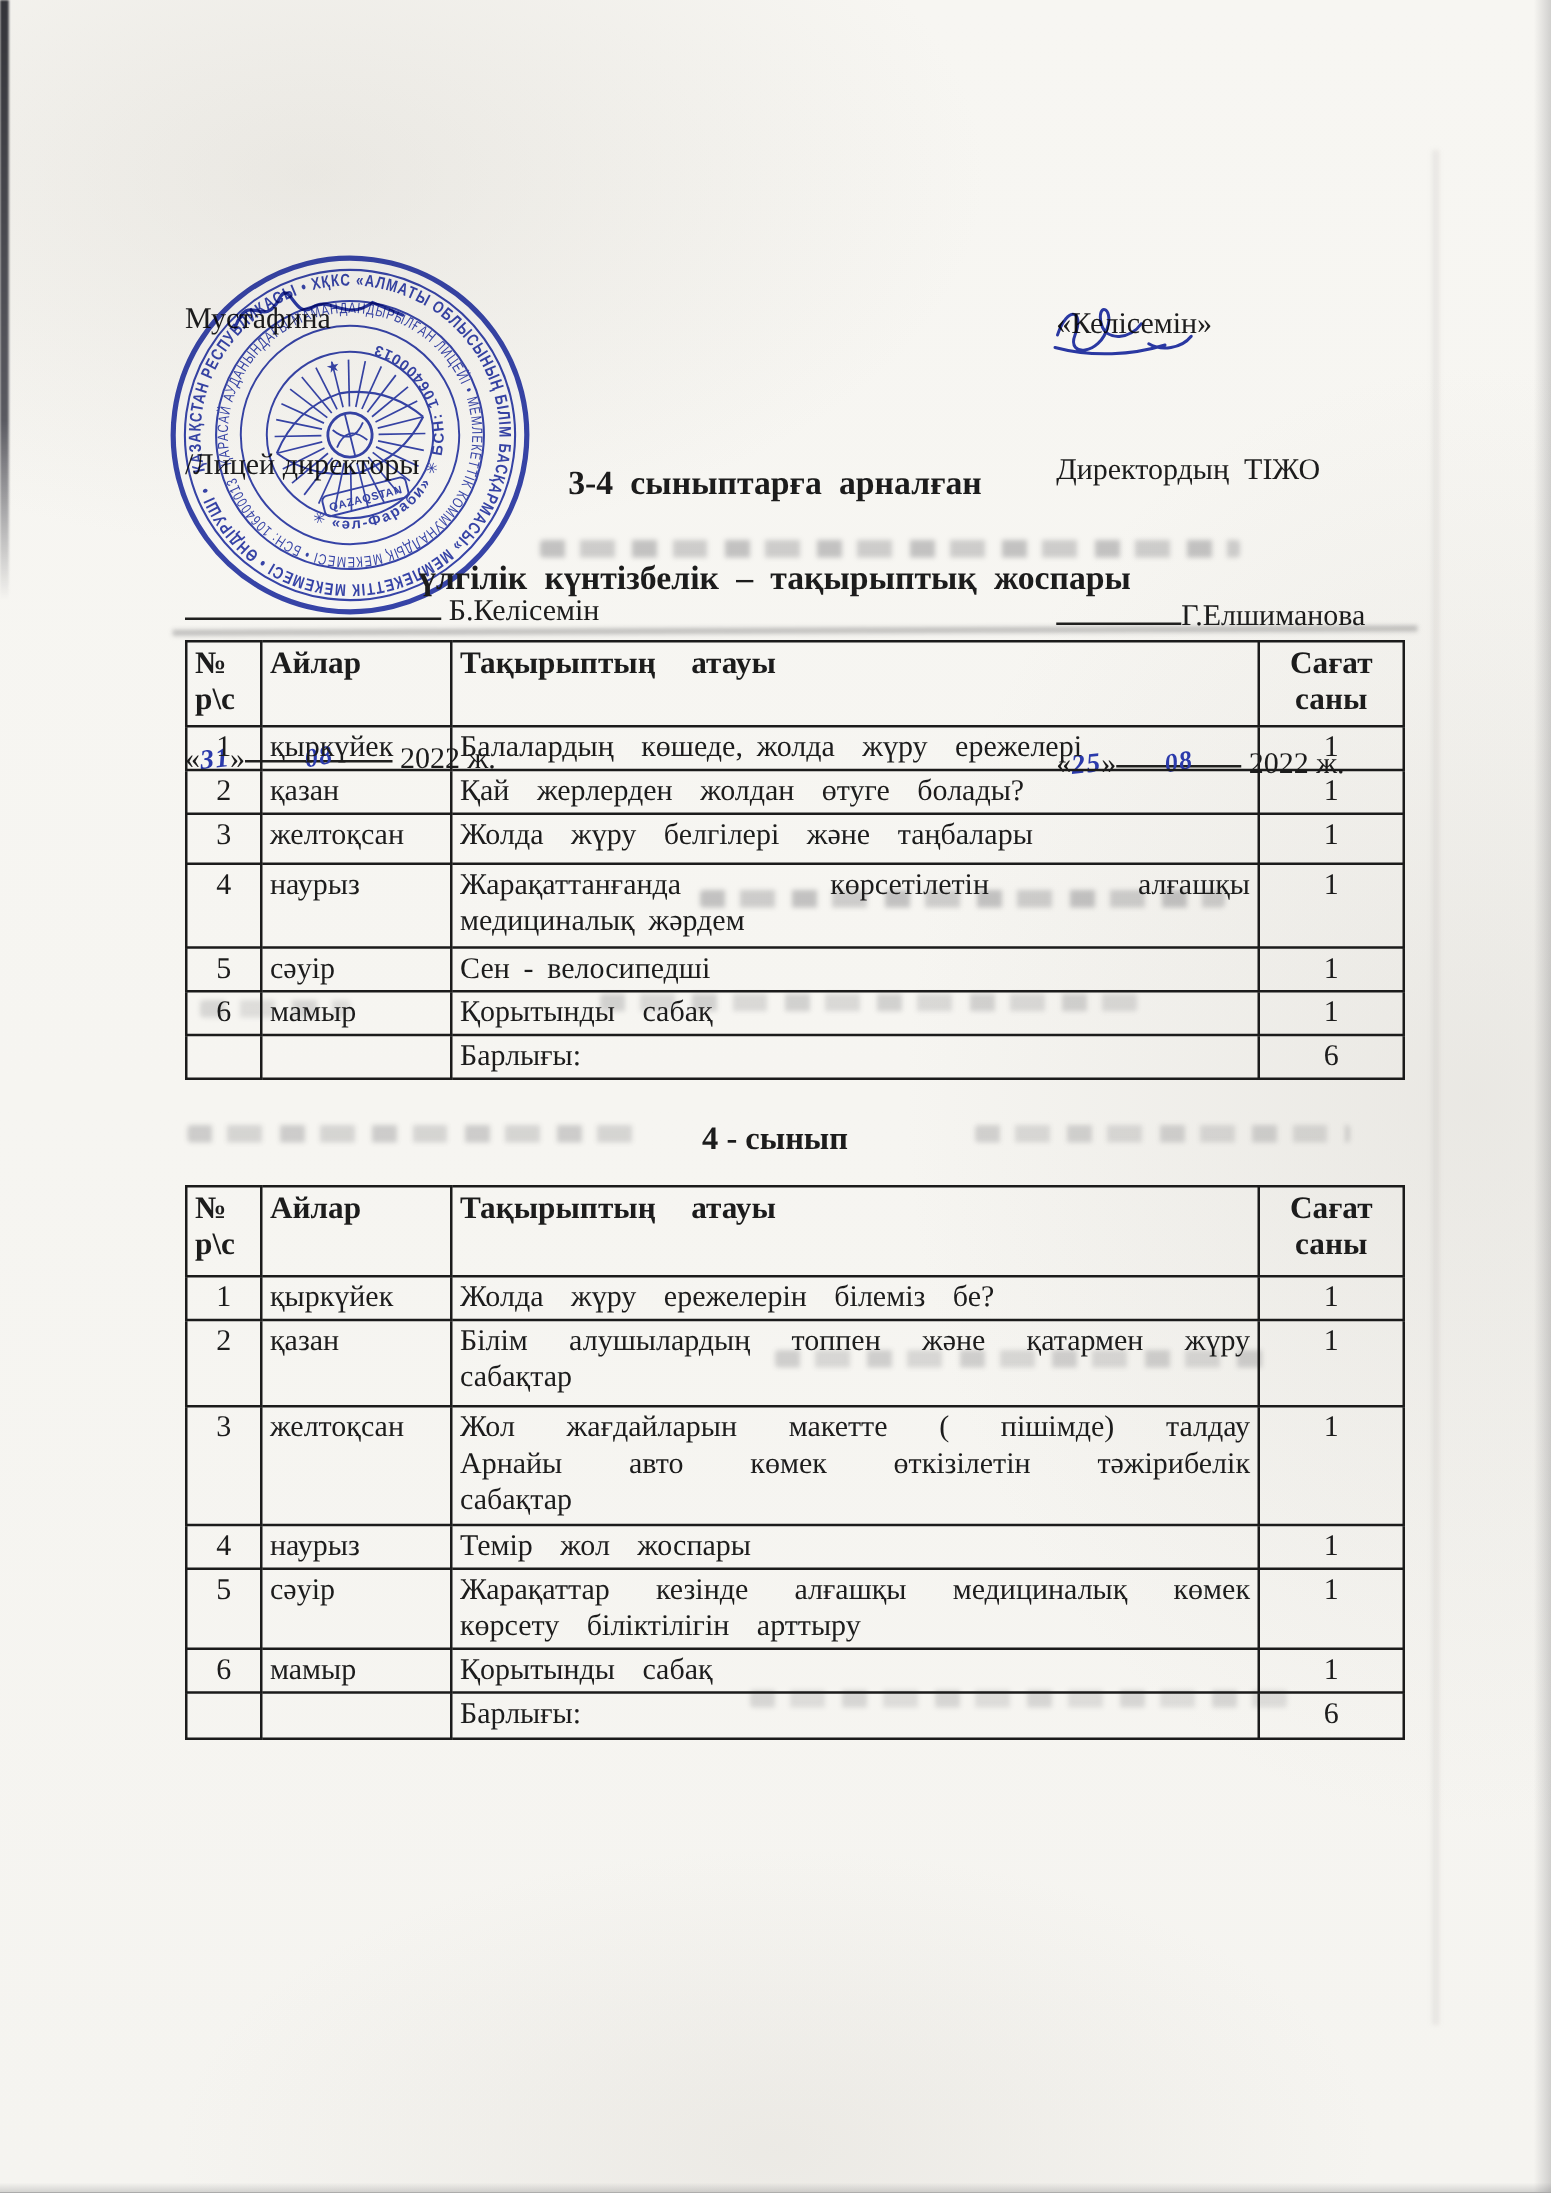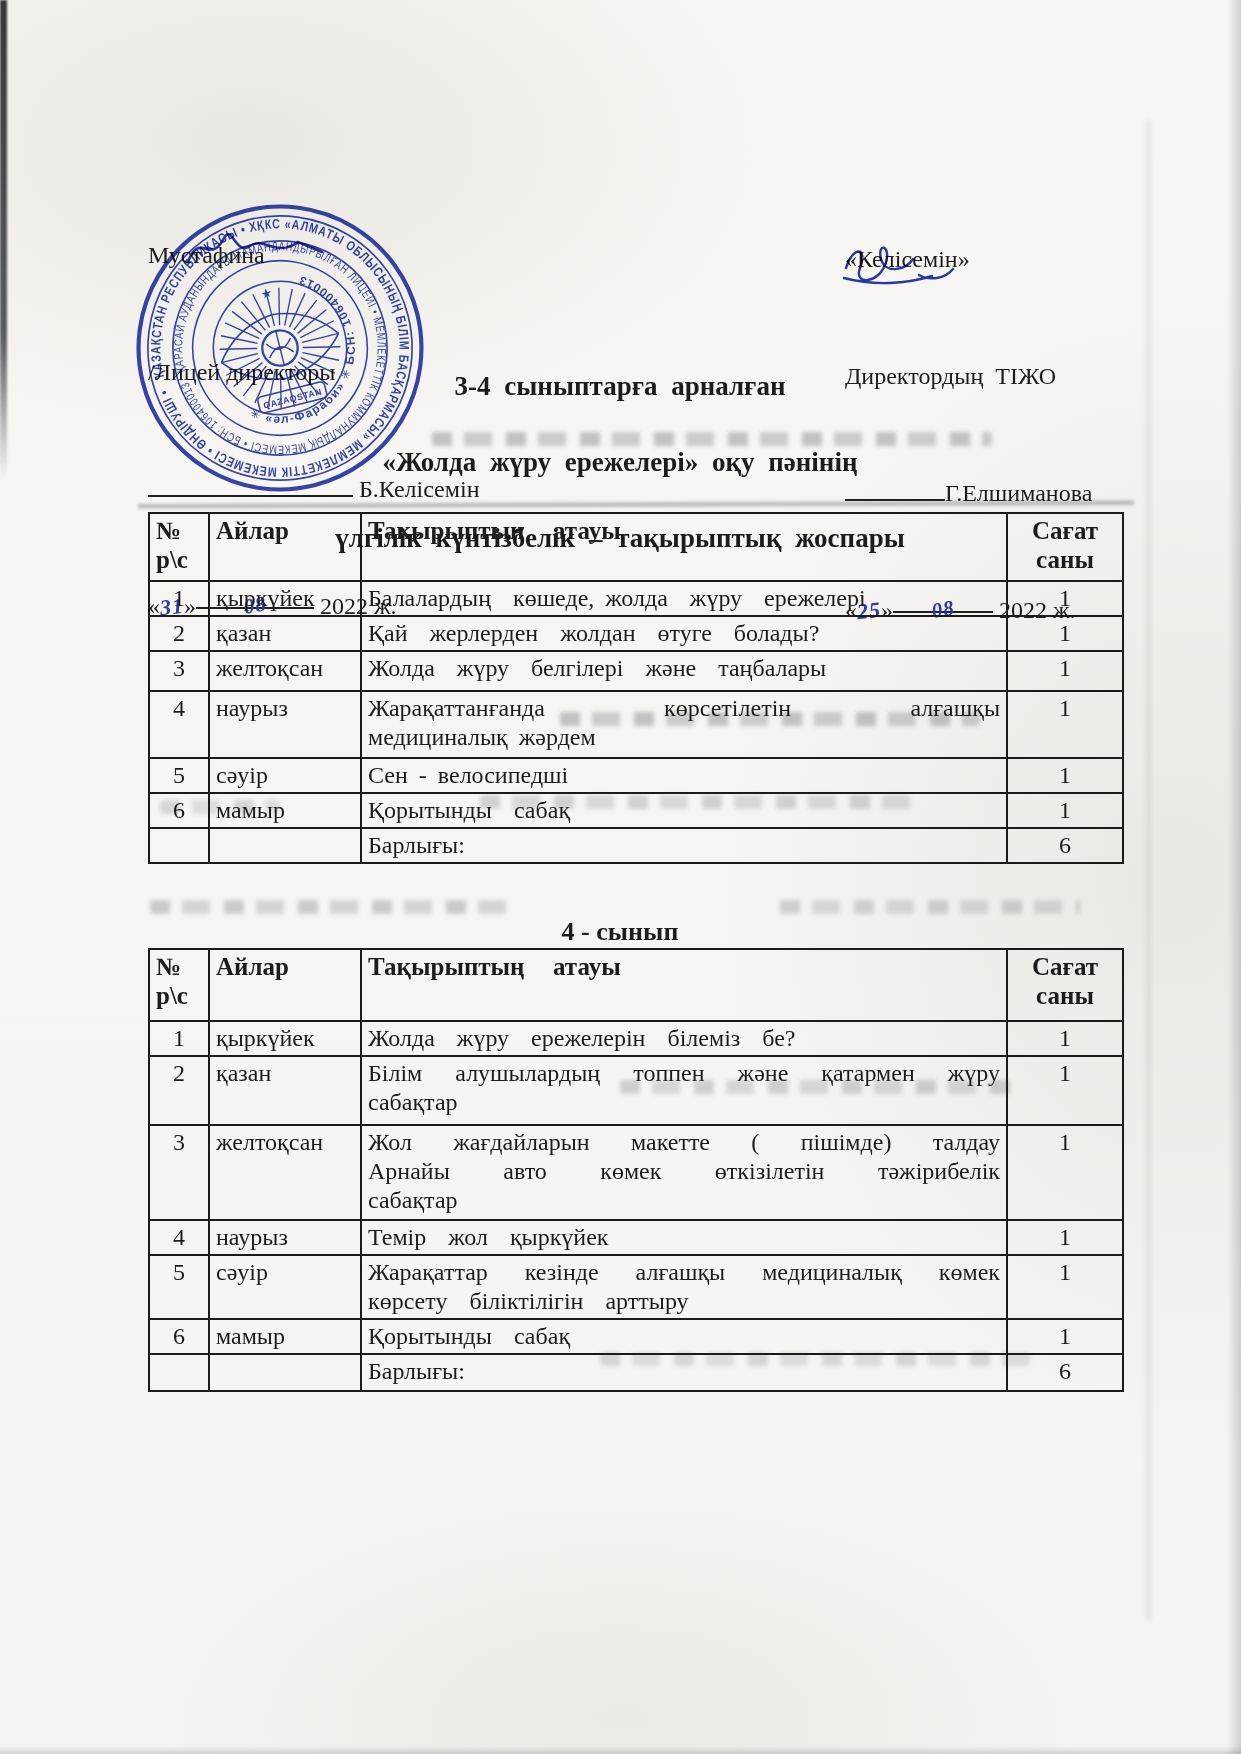--- a/index.html
+++ b/index.html
@@ -35,21 +35,21 @@
   .ul{display:inline-block;border-bottom:2px solid #20201f;height:20px;
       vertical-align:baseline;text-align:center;}
   .w205{width:205px}.w150{width:118px}.w105{width:100px}
   .hand{font-style:italic;font-weight:bold;color:#2b3aab;letter-spacing:1px;
         display:inline-block;transform:rotate(-6deg);}
   .hand-day{font-size:22px}
   .hand-month{font-size:21px;transform:rotate(-10deg) translateY(-2px);}
   
   .title{position:absolute;top:329px;left:120px;width:1000px;text-align:center;
     font-weight:bold;font-size:27px;line-height:38px;word-spacing:7px;white-space:pre-line;}
-  .section2{position:absolute;top:917px;left:120px;width:1000px;text-align:center;
+  .section2{position:absolute;top:896px;left:120px;width:1000px;text-align:center;
     font-weight:bold;font-size:26px;}
   
   table.doc{position:absolute;left:148px;width:974px;border-collapse:collapse;
     table-layout:fixed;}
   #table1{top:512px}
   #table2{top:948px}
   table.doc th, table.doc td{border:2.4px solid #1b1b1b;vertical-align:top;
     padding:2px 6px;font-size:24px;line-height:29px;overflow:hidden;}
   table.doc th{font-weight:bold;font-size:25px;}
   th.h-num{text-align:left;padding-left:8px;white-space:pre;}
@@ -180,21 +180,20 @@
 
   <svg class="sig sig-left" viewBox="0 0 150 52">
     <path d="M8,40 C20,8 30,44 44,16 C52,2 56,34 70,24 C84,14 96,36 118,20 L142,30" fill="none" stroke="#2b3aab" stroke-width="2.6" stroke-linecap="round"></path>
   </svg>
   <svg class="sig sig-right" viewBox="0 0 120 56">
     <path d="M6,34 c8,-24 22,-20 14,0 c-7,18 20,16 26,-6 c5,-17 -9,-20 -5,-3 c4,15 24,12 32,0 m6,16 c10,6 26,4 34,-6 M4,44 c30,8 62,6 88,-2" fill="none" stroke="#2b3aab" stroke-width="2.4" stroke-linecap="round"></path>
   </svg>
 
   <div class="title">
     <div>3-4 сыныптарға  арналған</div>
-    <div>«Жолда  жүру  ережелері»  оқу  пәнінің</div>
     <div>үлгілік күнтізбелік – тақырыптық  жоспары</div>
   </div>
 
   <table class="doc" id="table1">
     <colgroup>
         <col style="width:60px">
         <col style="width:152px">
         <col style="width:646px">
         <col style="width:116px">
       </colgroup>
@@ -307,21 +306,21 @@
             <div class="tl tl-j">Жол жағдайларын макетте ( пішімде) талдау</div>
             <div class="tl tl-j">Арнайы авто көмек өткізілетін тәжірибелік</div>
             <div class="tl">сабақтар</div>
           </td>
           <td class="c-hours">1</td>
         </tr>
         <tr>
           <td class="c-num">4</td>
           <td class="c-month">наурыз</td>
           <td class="c-topic">
-            <div class="tl">Темір  жол  қыркүйек</div>
+            <div class="tl">Темір  жол  жоспары</div>
           </td>
           <td class="c-hours">1</td>
         </tr>
         <tr>
           <td class="c-num">5</td>
           <td class="c-month">сәуір</td>
           <td class="c-topic">
             <div class="tl tl-j">Жарақаттар кезінде алғашқы медициналық көмек</div>
             <div class="tl">көрсету  біліктілігін  арттыру</div>
           </td>

